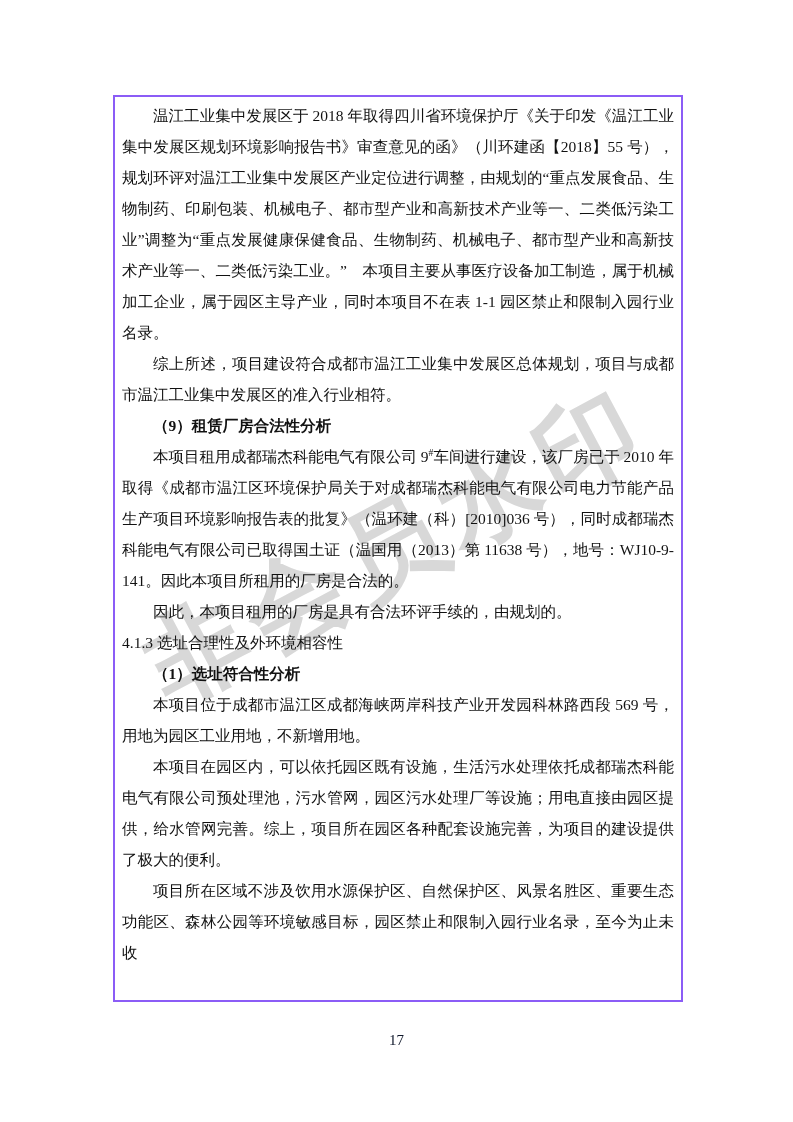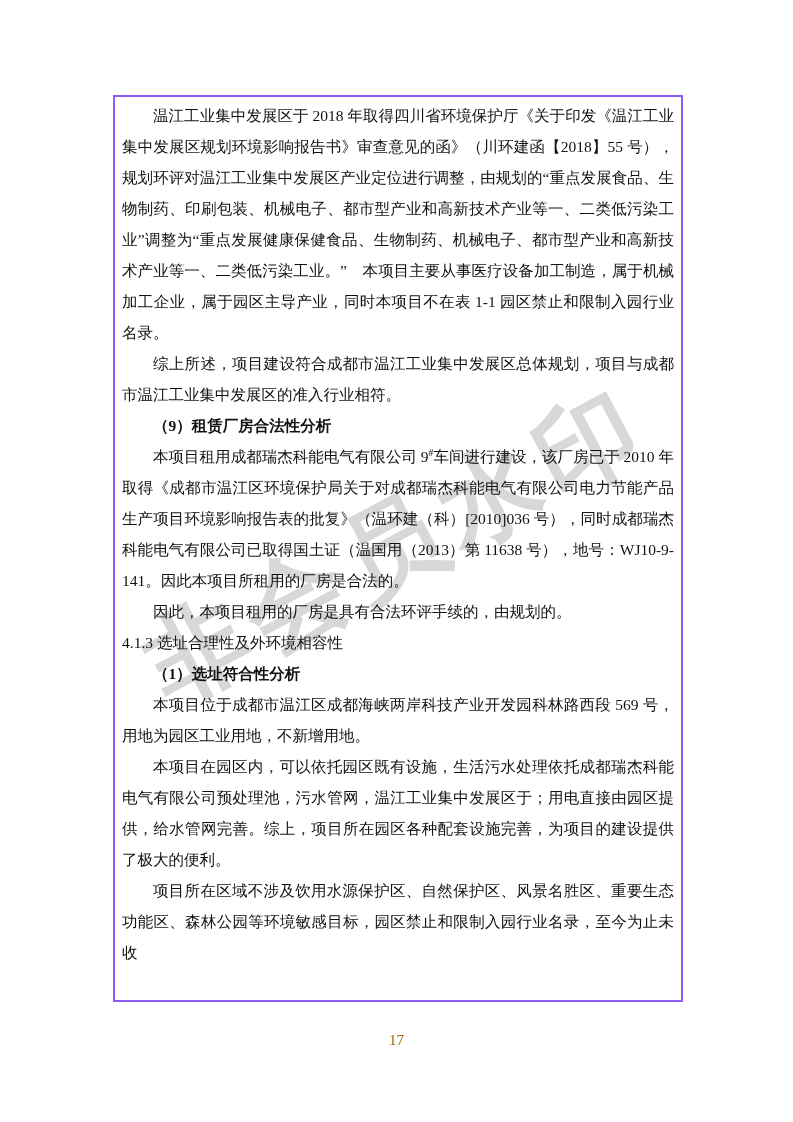--- a/index.html
+++ b/index.html
@@ -67,39 +67,39 @@
     vertical-align: super;
     line-height: 0;
   }
   .page-number {
     position: absolute;
     left: 0;
     top: 1032px;
     width: 793px;
     text-align: center;
     font-size: 15px;
-    color: #a16207;
+    color: #0f172a;
     z-index: 1;
   }
 </style>
 </head>
 <body>
 
 <div id="page">
   <div class="watermark">非会员水印</div>
 
   <div class="doc-box">
     <div class="doc-content" id="doc-content">
         <div class="block p"><span>温江工业集中发展区于 2018 年取得四川省环境保护厅《关于印发《温江工业集中发展区规划环境影响报告书》审查意见的函》（川环建函【2018】55 号），规划环评对温江工业集中发展区产业定位进行调整，由规划的“重点发展食品、生物制药、印刷包装、机械电子、都市型产业和高新技术产业等一、二类低污染工业”调整为“重点发展健康保健食品、生物制药、机械电子、都市型产业和高新技术产业等一、二类低污染工业。”　本项目主要从事医疗设备加工制造，属于机械加工企业，属于园区主导产业，同时本项目不在表 1-1 园区禁止和限制入园行业名录。</span></div>
         <div class="block p"><span>综上所述，项目建设符合成都市温江工业集中发展区总体规划，项目与成都市温江工业集中发展区的准入行业相符。</span></div>
         <div class="block h-sub"><span>（9）租赁厂房合法性分析</span></div>
         <div class="block p"><span>本项目租用成都瑞杰科能电气有限公司 9</span><sup>#</sup><span>车间进行建设，该厂房已于 2010 年取得《成都市温江区环境保护局关于对成都瑞杰科能电气有限公司电力节能产品生产项目环境影响报告表的批复》（温环建（科）[2010]036 号），同时成都瑞杰科能电气有限公司已取得国土证（温国用（2013）第 11638 号），地号：WJ10-9-141。因此本项目所租用的厂房是合法的。</span></div>
         <div class="block p"><span>因此，本项目租用的厂房是具有合法环评手续的，由规划的。</span></div>
         <div class="block h-main"><span>4.1.3 选址合理性及外环境相容性</span></div>
         <div class="block h-sub"><span>（1）选址符合性分析</span></div>
         <div class="block p"><span>本项目位于成都市温江区成都海峡两岸科技产业开发园科林路西段 569 号，用地为园区工业用地，不新增用地。</span></div>
-        <div class="block p"><span>本项目在园区内，可以依托园区既有设施，生活污水处理依托成都瑞杰科能电气有限公司预处理池，污水管网，温江工业集中发展区于；用电直接由园区提供，给水管网完善。综上，项目所在园区各种配套设施完善，为项目的建设提供了极大的便利。</span></div>
+        <div class="block p"><span>本项目在园区内，可以依托园区既有设施，生活污水处理依托成都瑞杰科能电气有限公司预处理池，污水管网，园区污水处理厂等设施；用电直接由园区提供，给水管网完善。综上，项目所在园区各种配套设施完善，为项目的建设提供了极大的便利。</span></div>
         <div class="block p"><span>项目所在区域不涉及饮用水源保护区、自然保护区、风景名胜区、重要生态功能区、森林公园等环境敏感目标，园区禁止和限制入园行业名录，至今为止未收</span></div>
       </div>
   </div>
 
   <div class="page-number">17</div>
 </div>
 
 </body></html>

